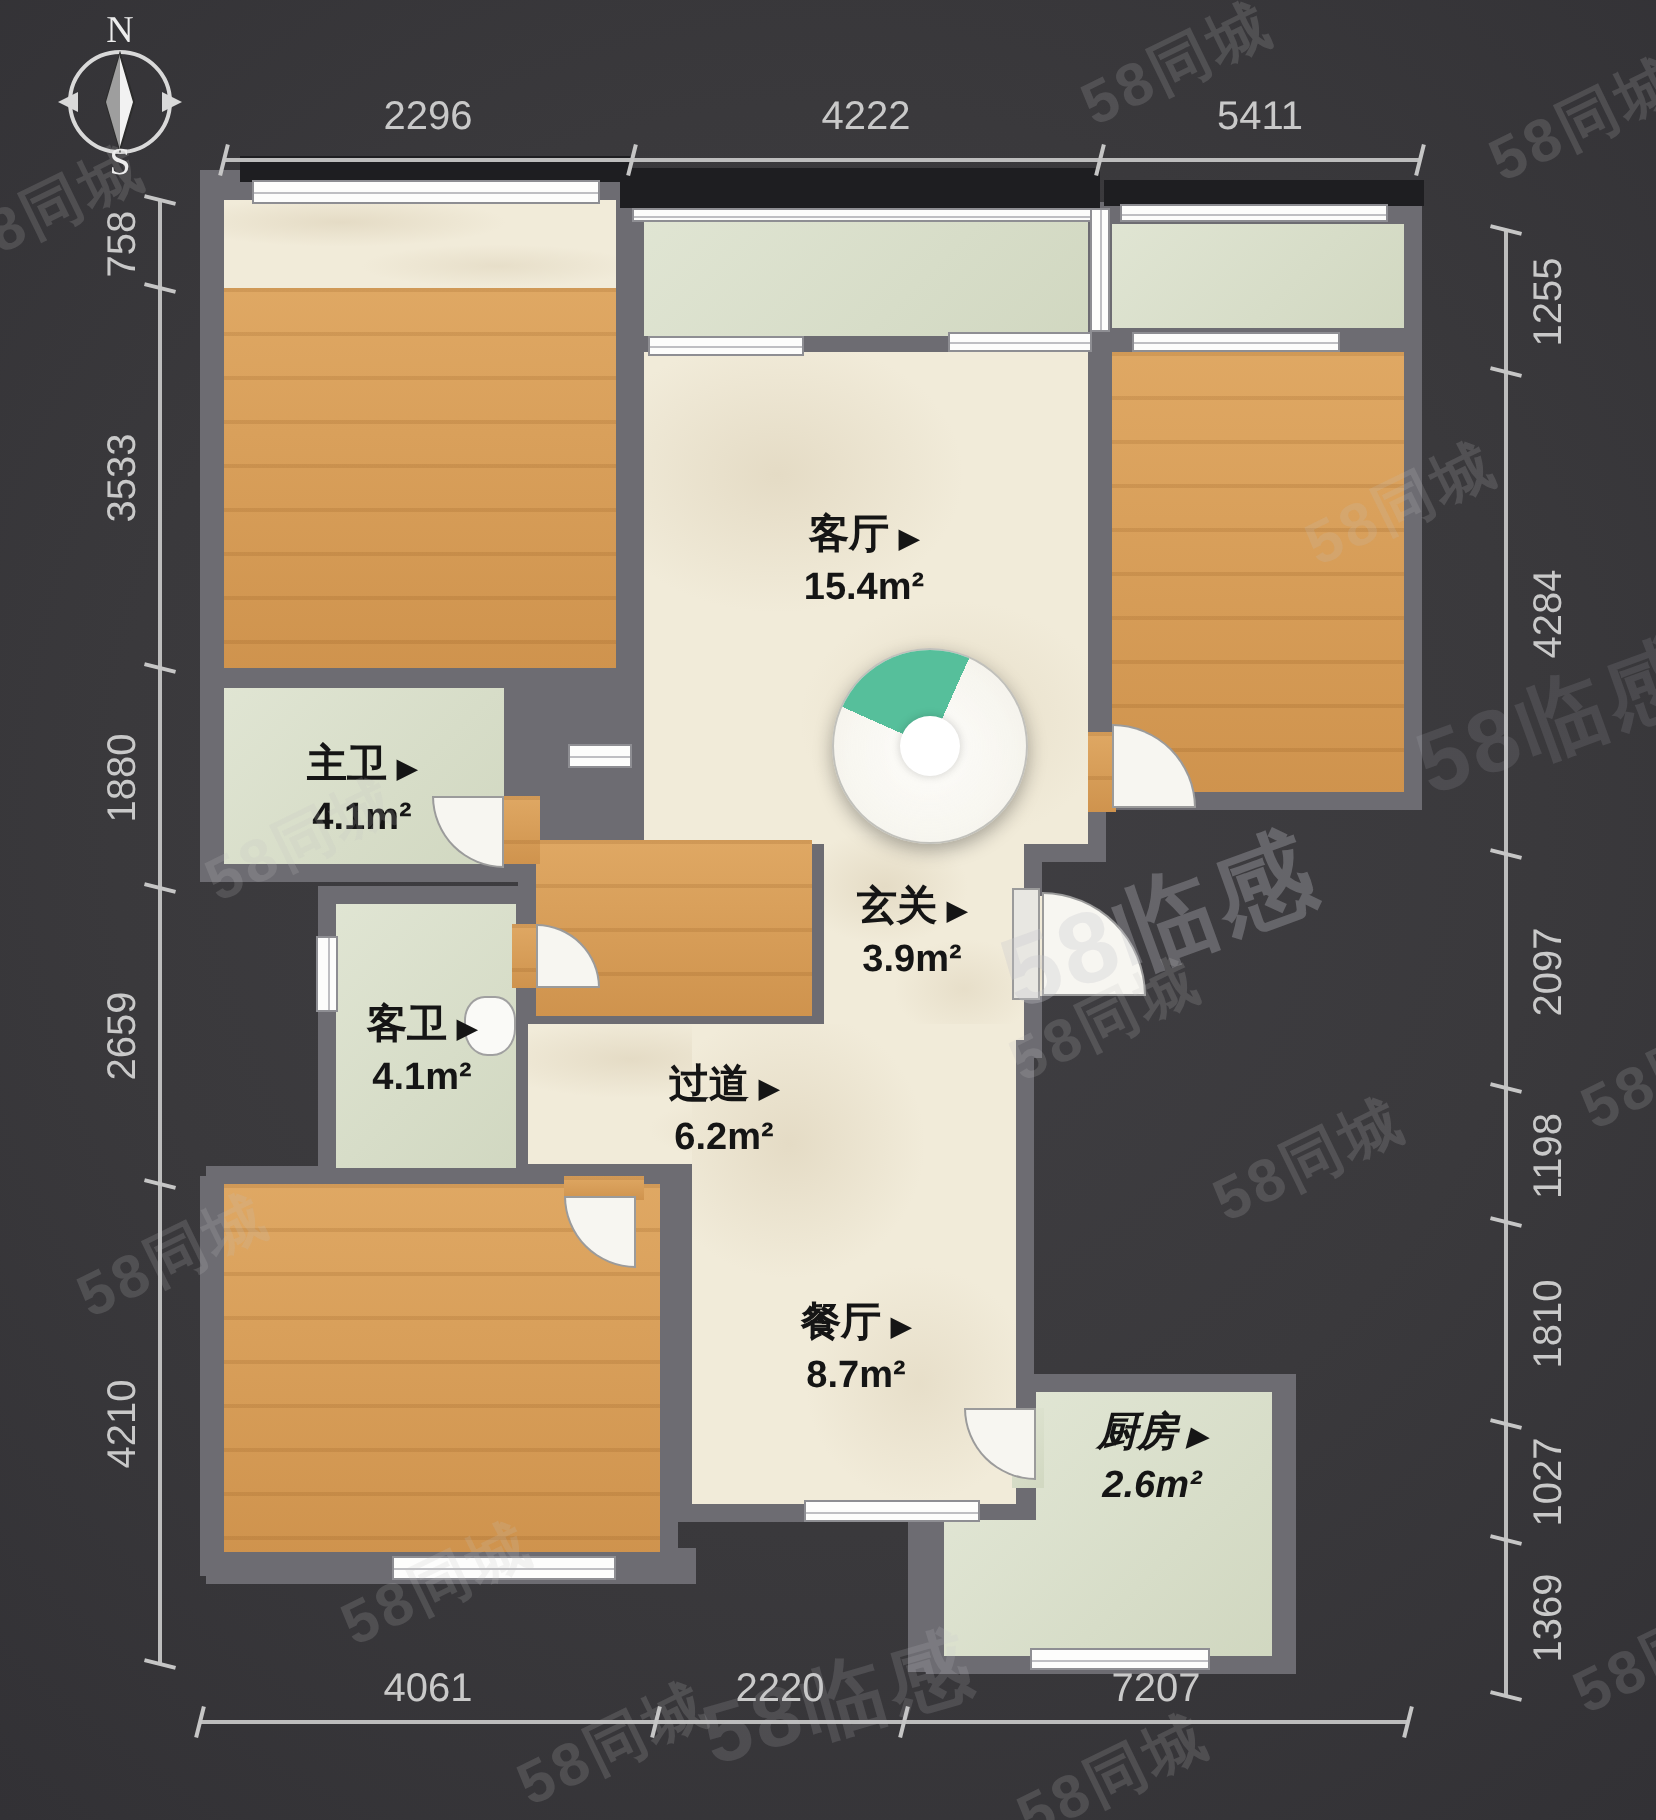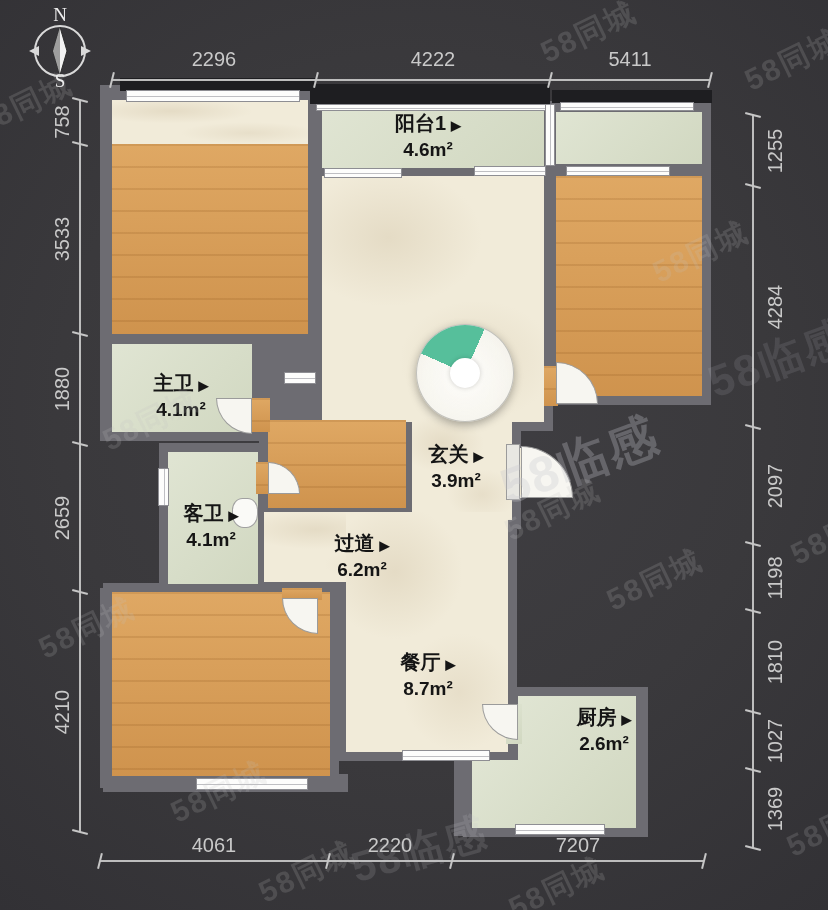--- a/index.html
+++ b/index.html
@@ -119,27 +119,27 @@
       <div class="door" style="left: 482px; top: 704px; width: 36px; height: 36px; border-radius: 0px 0px 0px 100%;"></div>
       <div class="door" style="left: 521px; top: 446px; width: 52px; height: 52px; border-radius: 0px 100% 0px 0px;"></div>
       <div class="leaf" style="left: 506px; top: 444px; width: 14px; height: 56px;"></div>
       <div class="basin" style="left: 232px; top: 498px; width: 26px; height: 30px;"></div>
       <div class="vp" style="left: 416px; top: 324px; width: 96px; height: 96px;">
         <div class="wedge"></div>
         <div class="dot"></div>
       </div>
     </div>
   <div class="layer" id="labels">
-      <div class="rlabel" style="left: 428px; top: 136px;"><span class="nm"><span>阳台1</span><span class="arrow">▶</span></span><span class="ar">4.6m²</span></div>
+      <div class="rlabel" style="left: 432px; top: 281px;"><span class="nm"><span>客厅</span><span class="arrow">▶</span></span><span class="ar">15.4m²</span></div>
       <div class="rlabel" style="left: 181px; top: 396px;"><span class="nm"><span>主卫</span><span class="arrow">▶</span></span><span class="ar">4.1m²</span></div>
       <div class="rlabel" style="left: 211px; top: 526px;"><span class="nm"><span>客卫</span><span class="arrow">▶</span></span><span class="ar">4.1m²</span></div>
       <div class="rlabel" style="left: 456px; top: 467px;"><span class="nm"><span>玄关</span><span class="arrow">▶</span></span><span class="ar">3.9m²</span></div>
       <div class="rlabel" style="left: 362px; top: 556px;"><span class="nm"><span>过道</span><span class="arrow">▶</span></span><span class="ar">6.2m²</span></div>
       <div class="rlabel" style="left: 428px; top: 675px;"><span class="nm"><span>餐厅</span><span class="arrow">▶</span></span><span class="ar">8.7m²</span></div>
-      <div class="rlabel" style="left: 604px; top: 730px;"><span class="nm"><span>厨房</span><span class="arrow">▶</span></span><span class="ar">2.6m²</span></div>
+      <div class="rlabel" style="left: 576px; top: 730px; font-style: italic;"><span class="nm"><span>厨房</span><span class="arrow">▶</span></span><span class="ar">2.6m²</span></div>
     </div>
   <div class="layer" id="dims">
       <div class="dimline" style="left: 112px; top: 79px; width: 598px; height: 2px;"></div>
       <div class="tick" style="left: 111px; top: 72px;"></div>
       <div class="tick" style="left: 315px; top: 72px;"></div>
       <div class="tick" style="left: 549px; top: 72px;"></div>
       <div class="tick" style="left: 709px; top: 72px;"></div>
       <div class="dimlab" style="left: 214px; top: 59px;">2296</div>
       <div class="dimlab" style="left: 433px; top: 59px;">4222</div>
       <div class="dimlab" style="left: 630px; top: 59px;">5411</div>

